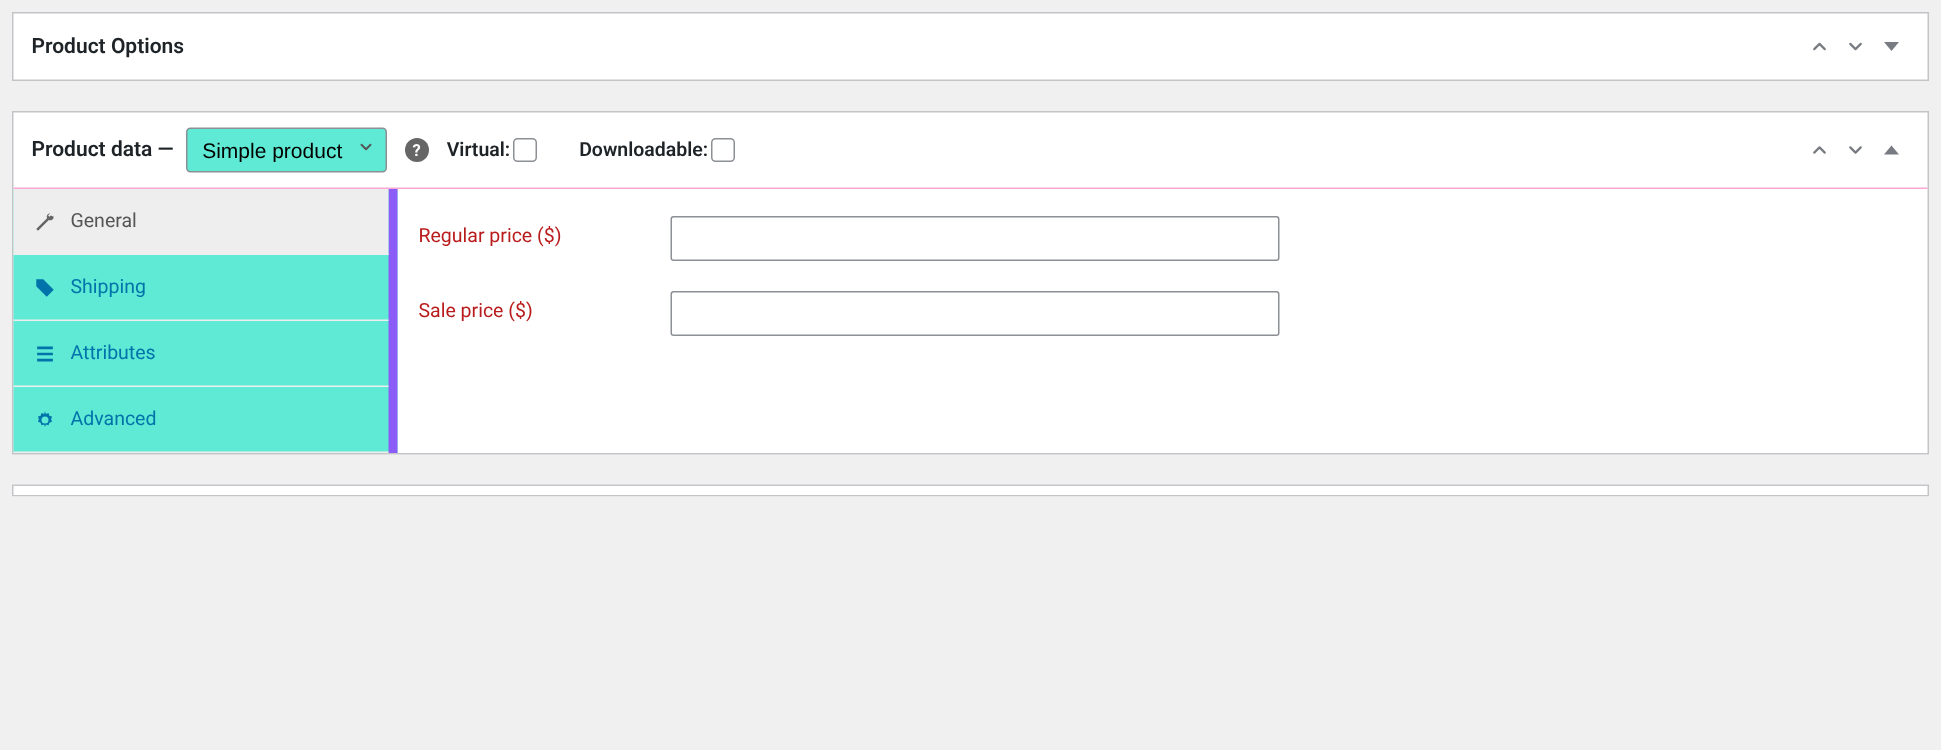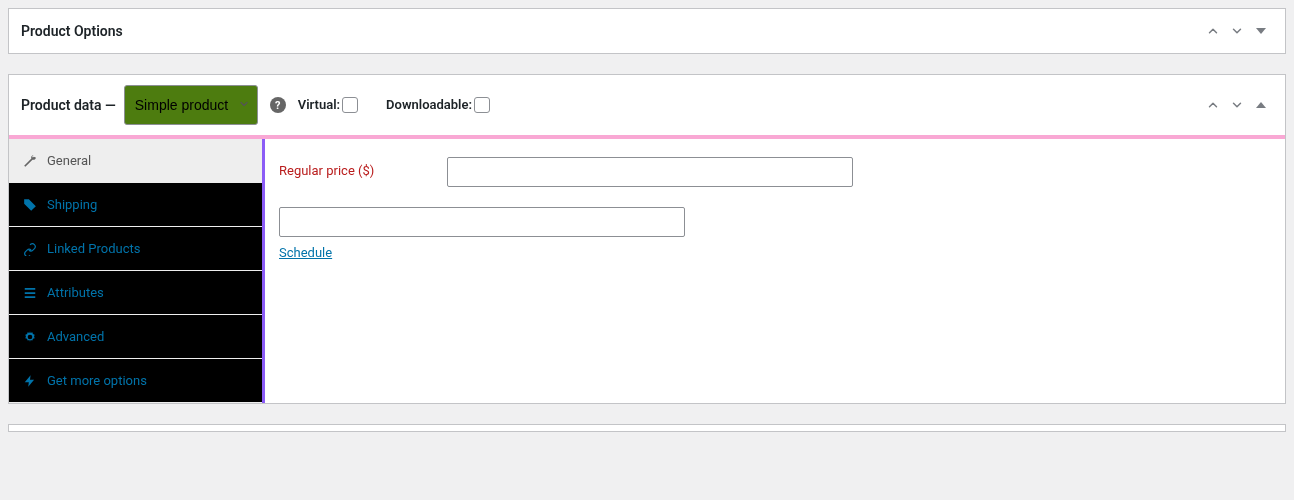--- a/index.html
+++ b/index.html
@@ -13,21 +13,21 @@
     }
     .panel {
       background: #fff;
       border: 1px solid #c3c4c7;
       margin: 8px 8px 20px 8px;
     }
     .panel-header {
       display: flex;
       align-items: center;
       padding: 10px 12px;
-      border-bottom: 4px solid #f9a8d4;
+      border-bottom: 1px solid #f9a8d4;
       font-weight: 600;
       font-size: 14px;
       color: #1d2327;
     }
     .panel-header.no-border { border-bottom: none; }
     .panel-header .spacer { flex: 1; }
     .caret-btn {
       width: 24px;
       height: 24px;
       display: flex;
@@ -39,25 +39,25 @@
     .caret-btn svg { width: 14px; height: 14px; }
     .triangle {
       width: 0; height: 0;
       border-left: 5px solid transparent;
       border-right: 5px solid transparent;
     }
     .triangle.down { border-top: 6px solid #787c82; }
     .triangle.up { border-bottom: 6px solid #787c82; }
     .product-type-select {
       margin-left: 8px;
-      height: 40px;
+      height: 30px;
       padding: 0 28px 0 10px;
       border: 1px solid #8c8f94;
       border-radius: 3px;
-      background: #4d7c0f;
+      background: #5eead4;
       font-size: 14px;
       appearance: none;
       position: relative;
     }
     .select-wrap { position: relative; display: inline-block; }
     .select-wrap .select-caret {
       position: absolute;
       right: 8px;
       top: 50%;
       transform: translateY(-50%);
@@ -70,38 +70,39 @@
       border-radius: 50%;
       display: inline-flex;
       align-items: center;
       justify-content: center;
       font-size: 11px;
       font-weight: bold;
       margin: 0 12px 0 12px;
     }
     .label-check {
       display: flex;
+      align-items: center;
       gap: 2px;
       margin-right: 28px;
       font-size: 13px;
       font-weight: 600;
     }
     .label-check input[type="checkbox"] {
       width: 16px; height: 16px;
       border: 1px solid #8c8f94;
       border-radius: 3px;
       appearance: none;
       cursor: pointer;
       background: #fff;
     }
     .panel-body { display: flex; }
     .tabs {
       width: 256px;
-      background: #000000;
-      border-right: 3px solid #8b5cf6;
+      background: #5eead4;
+      border-right: 6px solid #8b5cf6;
     }
     .tab-item {
       display: flex;
       align-items: center;
       gap: 10px;
       padding: 14px 14px;
       color: #0073aa;
       cursor: pointer;
       border-bottom: 1px solid #eee;
       font-size: 13px;
@@ -224,60 +225,44 @@
         <span class="icon">
           <svg viewBox="0 0 24 24">
               <path d="M2 2h8l12 12-8 8L2 10V2zm4 4a2 2 0 1 0 0 0" fill="#0073aa"></path>
             </svg>
         </span>
         <span>Shipping</span>
       </div>
       <div class="tab-item">
         <span class="icon">
           <svg viewBox="0 0 24 24">
-              <path d="M10 14a5 5 0 0 0 7 0l3-3a5 5 0 0 0-7-7l-1 1m2 9a5 5 0 0 0-7 0l-3 3a5 5 0 0 0 7 7l1-1" stroke="#0073aa" stroke-width="2" fill="none"></path>
-            </svg>
-        </span>
-        <span>Linked Products</span>
+              <path d="M3 5h18M3 12h18M3 19h18" stroke="#0073aa" stroke-width="3"></path>
+            </svg>
+        </span>
+        <span>Attributes</span>
       </div>
       <div class="tab-item">
         <span class="icon">
           <svg viewBox="0 0 24 24">
-              <path d="M3 5h18M3 12h18M3 19h18" stroke="#0073aa" stroke-width="3"></path>
-            </svg>
-        </span>
-        <span>Attributes</span>
-      </div>
-      <div class="tab-item">
-        <span class="icon">
-          <svg viewBox="0 0 24 24">
               <path d="M12 8a4 4 0 1 0 0 8 4 4 0 0 0 0-8zM12 2l1 3 3-1 1 3 3 1-1 3 1 3-3 1-1 3-3-1-1 3-1-3-3 1-1-3-3-1 1-3-1-3 3-1 1-3 3 1 1-3z" fill="#0073aa"></path>
             </svg>
         </span>
         <span>Advanced</span>
-      </div>
-      <div class="tab-item">
-        <span class="icon">
-          <svg viewBox="0 0 24 24">
-              <path d="M13 2L3 14h7l-1 8 10-12h-7l1-8z" fill="#0073aa"></path>
-            </svg>
-        </span>
-        <span>Get more options</span>
       </div>
     </div>
     <div class="content">
       <div class="field-row">
         <div class="field-label">Regular price ($)</div>
         <div class="field-input">
           <input type="text" value="" style="">
         </div>
       </div>
       <div class="field-row">
+        <div class="field-label">Sale price ($)</div>
         <div class="field-input">
           <input type="text" value="" style="">
-          <div><a class="schedule-link">Schedule</a></div>
         </div>
       </div>
     </div>
   </div>
 </div>
 
 <div class="bottom-panel"></div>
 
 </body></html>

